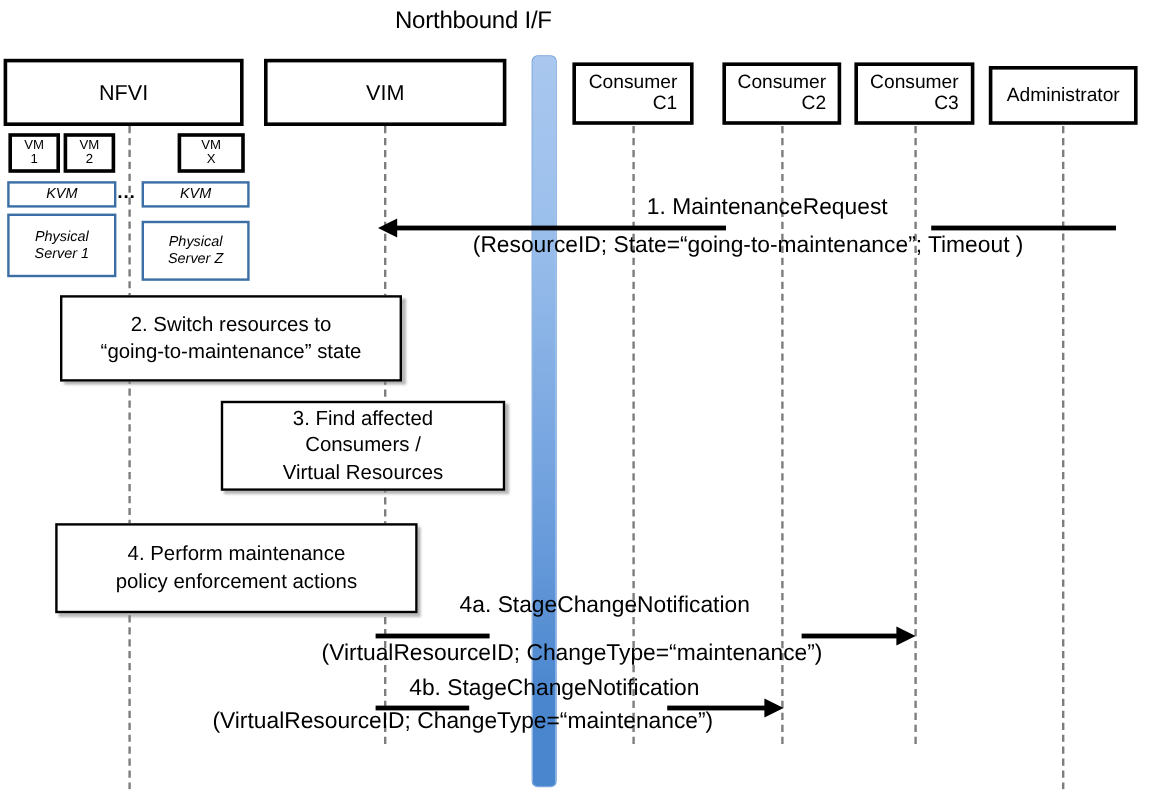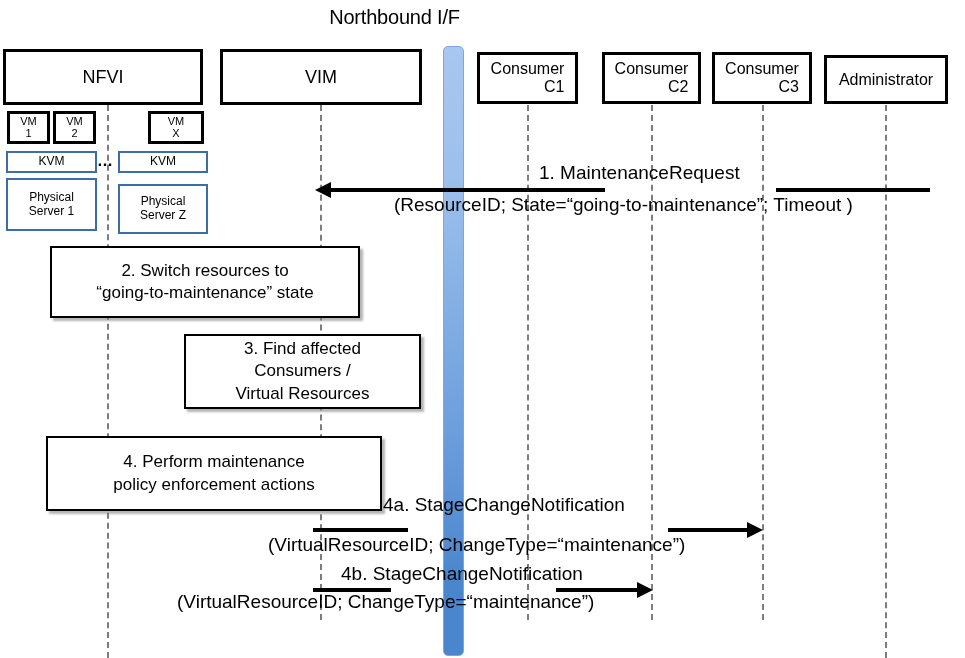--- a/index.html
+++ b/index.html
@@ -71,20 +71,21 @@
     position: absolute;
     box-sizing: border-box;
     border: 2px solid #3a6ea5;
     background: #ffffff;
     display: flex;
     align-items: center;
     justify-content: center;
     text-align: center;
     font-size: 12px;
     line-height: 1.15;
+    font-style: italic;
   }
   .ellipsis-dots {
     position: absolute;
     font-size: 16px;
     font-weight: bold;
     letter-spacing: 0.5px;
     color: #000;
   }
 
   
@@ -238,36 +239,36 @@
       <div>Server Z</div>
     </div>
   </div>
 
   <div class="msg-line" style="left:330px; top:188px; width:275px;"></div>
   <div class="msg-line" style="left:776px; top:188px; width:154px;"></div>
   <div class="arrow-head left" style="left:315px; top:182px;"></div>
   <div class="msg-label" style="left:539px; top:162px;">1.   MaintenanceRequest</div>
   <div class="msg-label" style="left:394px; top:194px;">(ResourceID; State=“going-to-maintenance”; Timeout )</div>
 
-  <div class="note" style="left:50px; top:246px; width:310px; height:72px;">
+  <div class="note" style="left:50px; top:246px; width:285px; height:72px;">
     <div>
       <div>2. Switch resources to</div>
       <div>“going-to-maintenance” state</div>
     </div>
   </div>
 
   <div class="note" style="left:184px; top:334px; width:237px; height:75px;">
     <div>
       <div>3. Find affected</div>
       <div>Consumers /</div>
       <div>Virtual Resources</div>
     </div>
   </div>
 
-  <div class="note" style="left:46px; top:436px; width:336px; height:75px;">
+  <div class="note" style="left:46px; top:436px; width:302px; height:75px;">
     <div>
       <div>4. Perform maintenance</div>
       <div>policy enforcement actions</div>
     </div>
   </div>
 
   <div class="msg-line" style="left:313px; top:528px; width:95px;"></div>
   <div class="msg-line" style="left:668px; top:528px; width:81px;"></div>
   <div class="arrow-head right" style="left:747px; top:522px;"></div>
   <div class="msg-label" style="left:383px; top:494px;">4a. StageChangeNotification</div>

